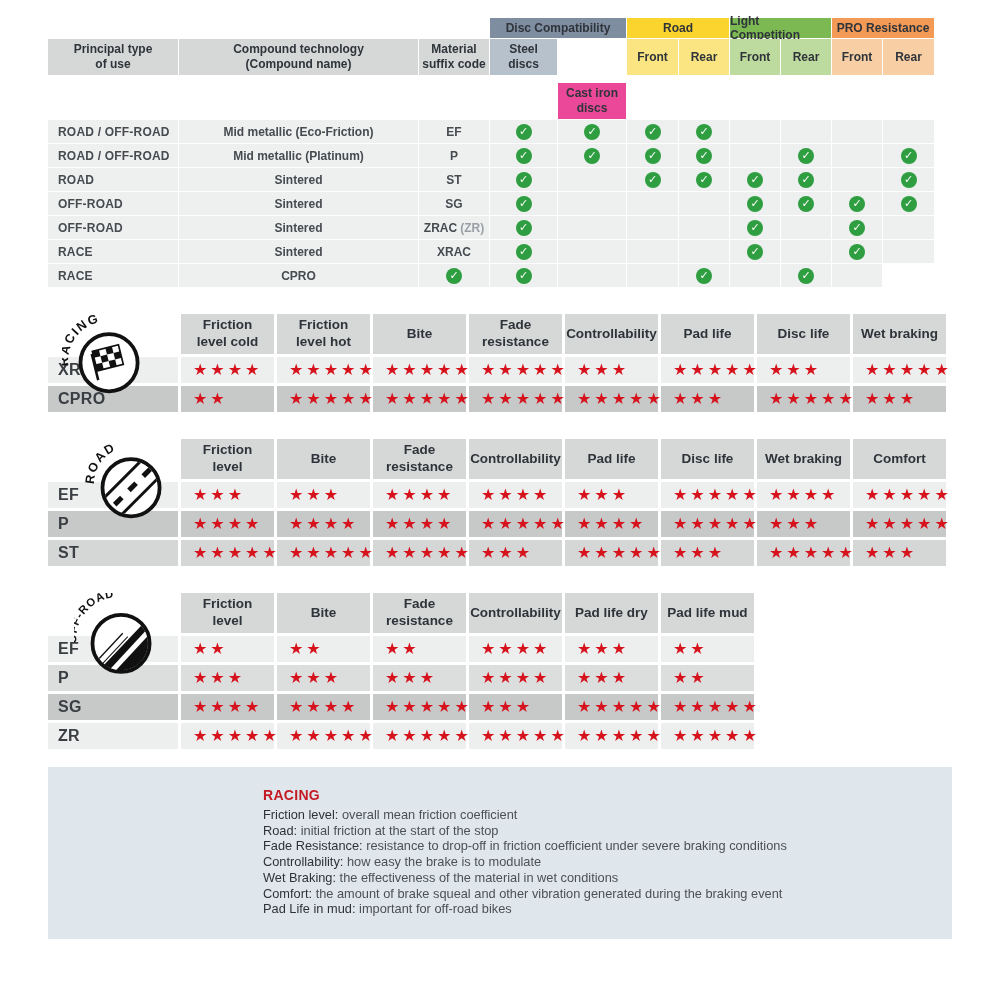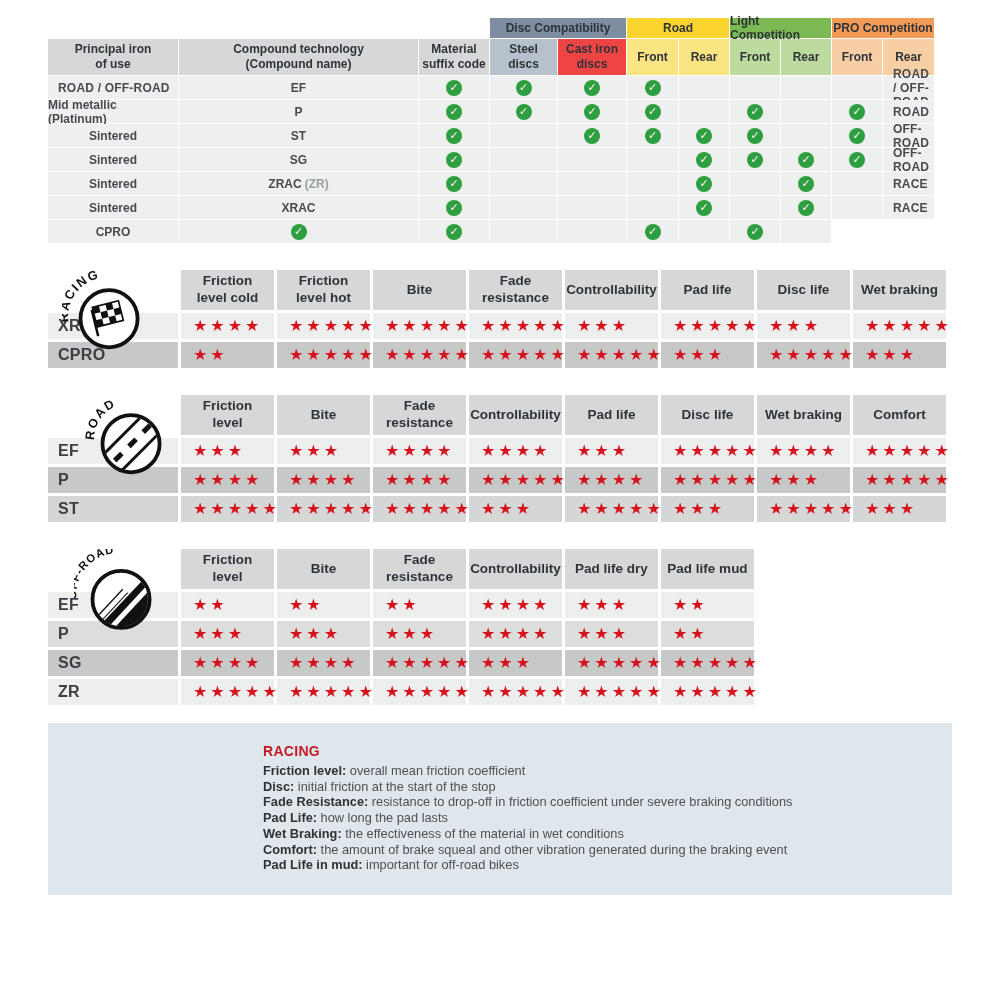--- a/index.html
+++ b/index.html
@@ -34,48 +34,49 @@
   .rhead.blank { background:transparent; }
   .rcell { height:26px; display:flex; align-items:center; box-sizing:border-box; }
   .rcell.label { padding-left:10px; font-size:16px; font-weight:700; color:#3b3f43; letter-spacing:.3px; }
   .star-row { font-family:"DejaVu Sans",sans-serif; color:#d6131d; font-size:16px;
               letter-spacing:3px; padding-left:12px; line-height:1; }
   
   .legend { margin:18px 48px 0; background:#dfe7ec; width:904px; box-sizing:border-box;
             padding:20px 30px 22px 215px; }
   .legend-title { color:#c41a23; font-weight:700; font-size:14px; margin-bottom:4px; letter-spacing:.3px; }
   .legend-item { font-size:12.8px; line-height:15.7px; color:#4b5055; white-space:pre-line; }
-  .legend-item .term { font-weight:700; color:#2e3237; }
+  .legend-item .term { font-weight:400; color:#2e3237; }
 </style>
 </head>
 <body>
 
 <div class="compat-grid">
     <div class="ghead spacer" style="grid-column: 1 / span 3;"></div>
     <div class="ghead" style="grid-column: span 2; background: rgb(126, 141, 160);">Disc Compatibility</div>
     <div class="ghead" style="grid-column: span 2; background: rgb(251, 212, 46);">Road</div>
     <div class="ghead" style="grid-column: span 2; background: rgb(124, 185, 83);">Light Competition</div>
-    <div class="ghead" style="grid-column: span 2; background: rgb(243, 154, 87);">PRO Competition</div>
-    <div class="chead">Principal iron
+    <div class="ghead" style="grid-column: span 2; background: rgb(243, 154, 87);">PRO Resistance</div>
+    <div class="chead">Principal type
 of use</div>
     <div class="chead">Compound technology
 (Compound name)</div>
     <div class="chead">Material
 suffix code</div>
     <div class="chead" style="background: rgb(183, 193, 204);">Steel
 discs</div>
-    <div class="chead" style="background: #ef4444;">Cast iron
+    <div class="chead" style="background: #ec4899; margin-top: 44px;">Cast iron
 discs</div>
     <div class="chead" style="background: rgb(250, 229, 130);">Front</div>
     <div class="chead" style="background: rgb(250, 229, 130);">Rear</div>
     <div class="chead" style="background: rgb(190, 219, 159);">Front</div>
     <div class="chead" style="background: rgb(190, 219, 159);">Rear</div>
     <div class="chead" style="background: rgb(248, 207, 165);">Front</div>
     <div class="chead" style="background: rgb(248, 207, 165);">Rear</div>
     <div class="cell use">ROAD / OFF-ROAD</div>
+    <div class="cell tech">Mid metallic (Eco-Friction)</div>
     <div class="cell code">EF</div>
     <div class="cell check">
       <span class="checkmark" style="background: rgb(47, 158, 65);">✓</span>
     </div>
     <div class="cell check">
       <span class="checkmark" style="background: rgb(47, 158, 65);">✓</span>
     </div>
     <div class="cell check">
       <span class="checkmark" style="background: rgb(47, 158, 65);">✓</span>
     </div>
@@ -509,20 +510,20 @@
       <div class="rcell stars" style="background: rgb(237, 238, 238);">
         <span class="star-row" aria-label="5 of 5" style="color: rgb(214, 19, 29);">★★★★★</span>
       </div>
     </div>
 </div>
 
 <div class="legend" style="background: rgb(223, 231, 236);">
   <div class="legend-title" style="color: rgb(196, 26, 35);">RACING</div>
   <div>
       <div class="legend-item"><span class="term">Friction level: </span><span>overall mean friction coefficient</span></div>
-      <div class="legend-item"><span class="term">Disc: </span><span>initial friction at the start of the stop</span></div>
+      <div class="legend-item"><span class="term">Road: </span><span>initial friction at the start of the stop</span></div>
       <div class="legend-item"><span class="term">Fade Resistance: </span><span>resistance to drop-off in friction coefficient under severe braking conditions</span></div>
-      <div class="legend-item"><span class="term">Pad Life: </span><span>how long the pad lasts</span></div>
+      <div class="legend-item"><span class="term">Controllability: </span><span>how easy the brake is to modulate</span></div>
       <div class="legend-item"><span class="term">Wet Braking: </span><span>the effectiveness of the material in wet conditions</span></div>
       <div class="legend-item"><span class="term">Comfort: </span><span>the amount of brake squeal and other vibration generated during the braking event</span></div>
       <div class="legend-item"><span class="term">Pad Life in mud: </span><span>important for off-road bikes</span></div>
     </div>
 </div>
 
 </body></html>

